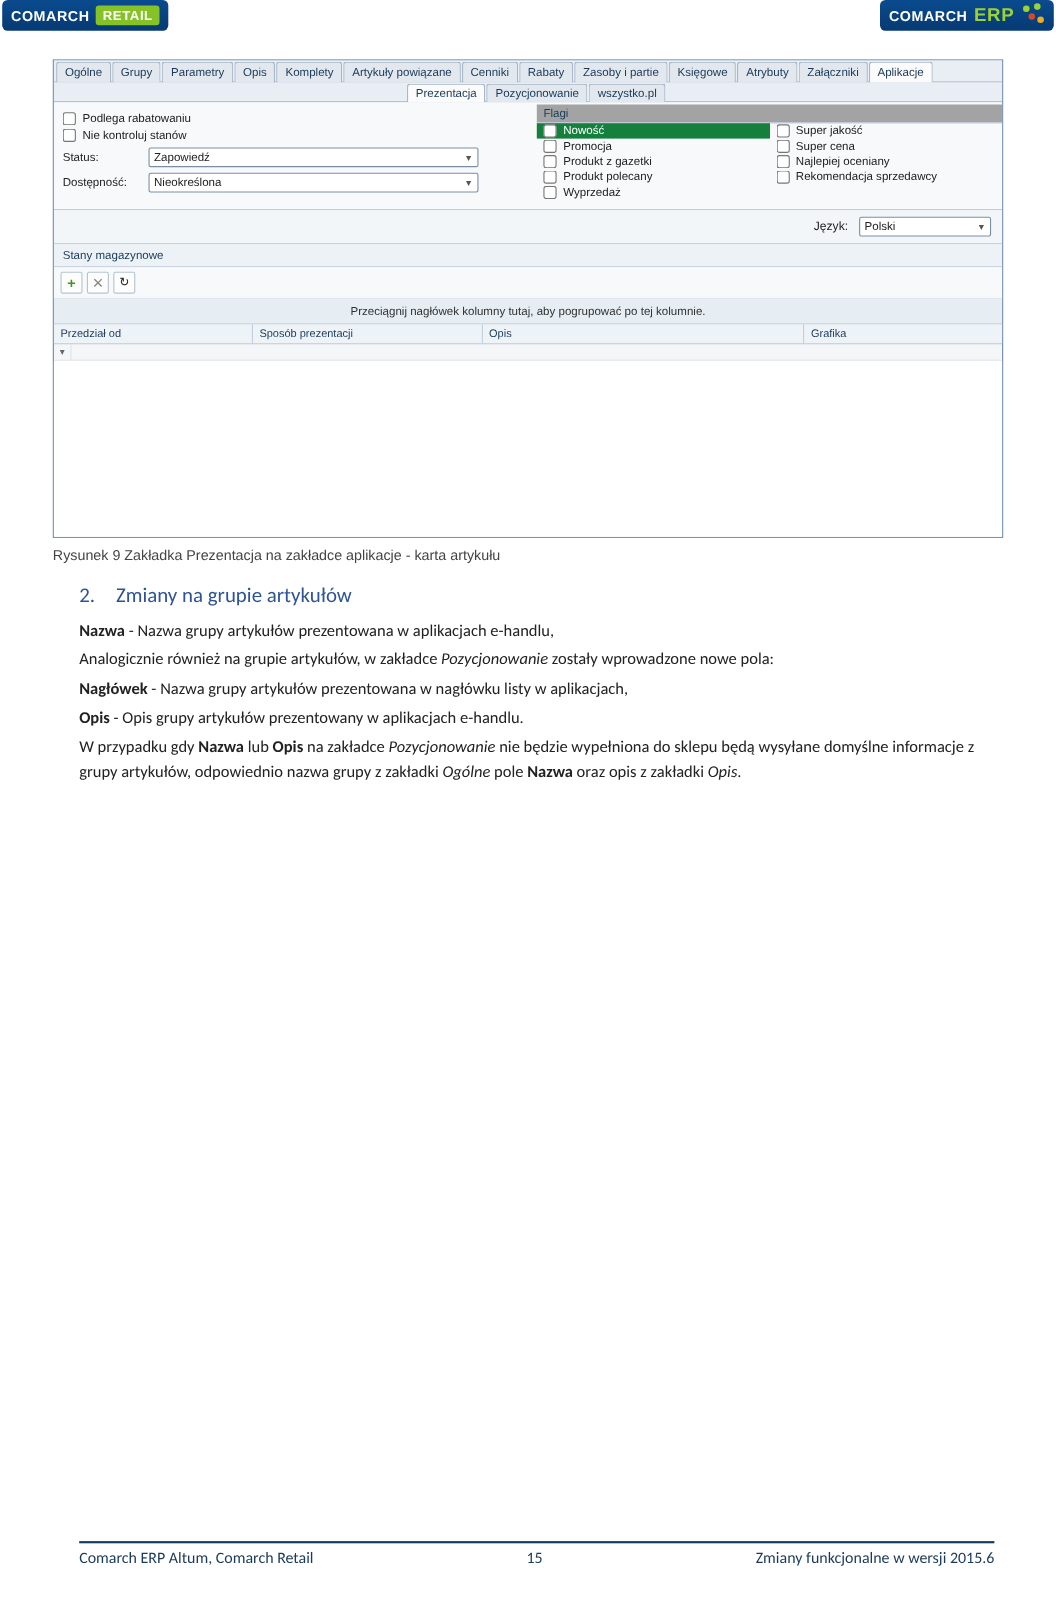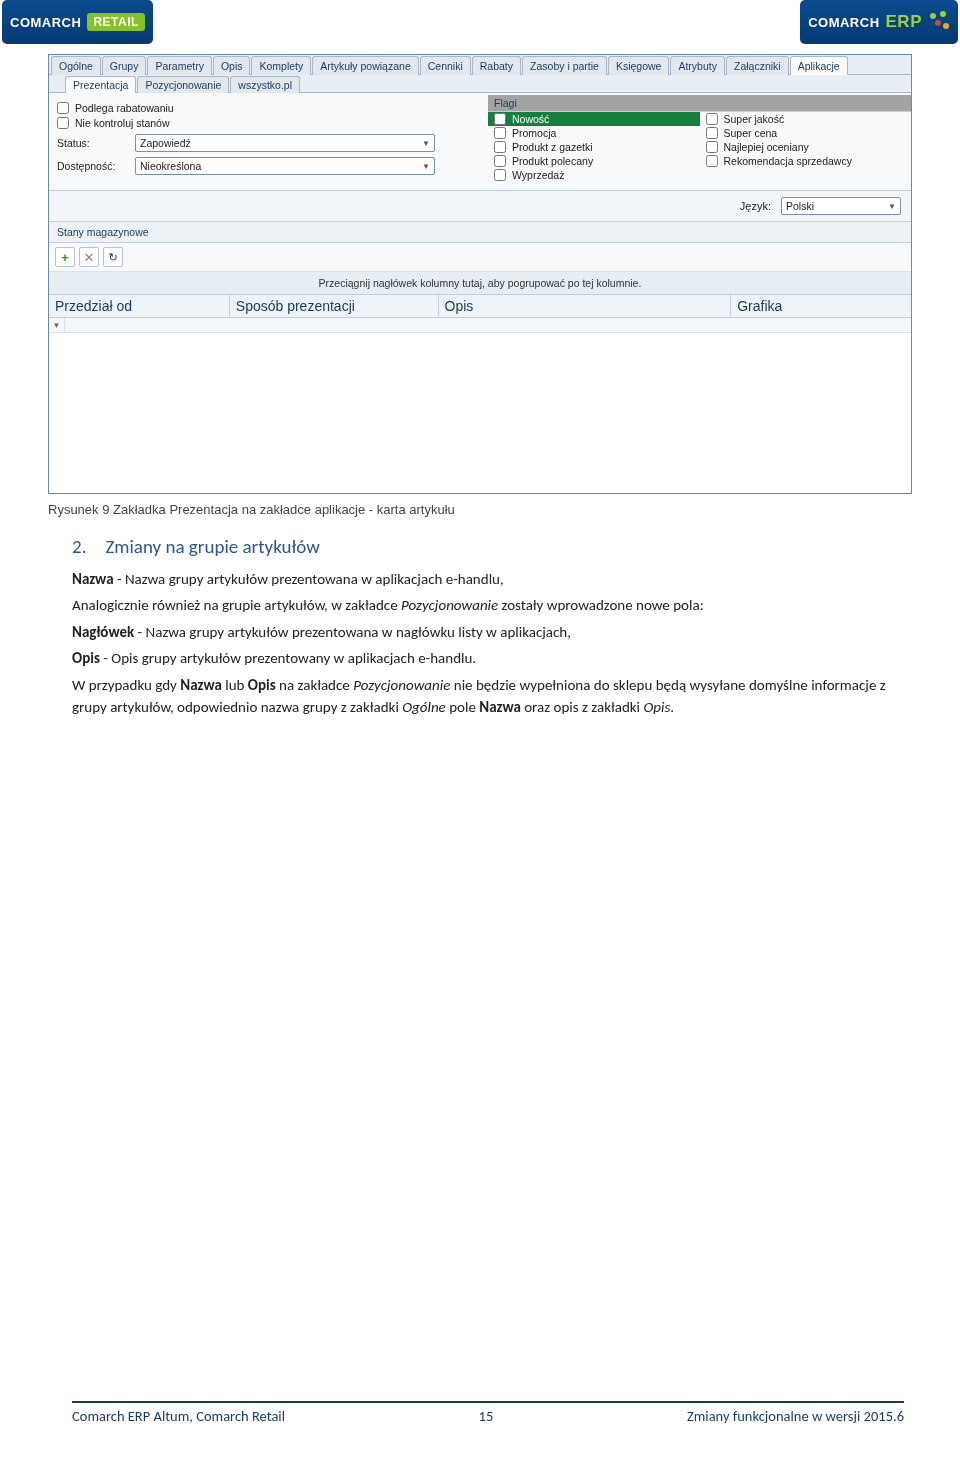--- a/index.html
+++ b/index.html
@@ -6,21 +6,21 @@
   body {
     width: 960px;
     height: 1465px;
     background: #fff;
     font-family: "Segoe UI", Tahoma, Arial, sans-serif;
     position: relative;
   }
   
   .brandbar { height: 34px; display: flex; justify-content: space-between; padding: 0 2px; }
   .brand-left, .brand-right {
-    display: flex; align-items: center; height: 44px; border-radius: 5px;
+    display: flex; align-items: center; height: 28px; border-radius: 5px;
     font-family: "Segoe UI", Arial, sans-serif; color: #fff;
     font-size: 13px; letter-spacing: 0.5px; padding: 0 8px;
     background: linear-gradient(#0a4b8e, #063a73);
   }
   .brand-left .accent {
     background: #85c226; color: #fff; border-radius: 3px; padding: 2px 6px;
     margin-left: 6px; font-weight: 600; font-size: 12px;
   }
   .brand-right .accent {
     font-size: 17px; font-weight: 700; margin-left: 6px;
@@ -46,21 +46,21 @@
     background: #e8eef4; border-bottom: 1px solid #a8b8c8;
     padding-left: 2px; gap: 0;
   }
   .tab {
     padding: 3px 7px; border: 1px solid #a8b8c8; border-bottom: none;
     background: #e2e8ee; font-size: 10.5px; color: #1a3a5a;
     border-radius: 3px 3px 0 0; margin-right: 1px; cursor: default;
     position: relative; top: 1px;
   }
   .tab.active { background: #fbfbfb; z-index: 2; }
-  .subtabs { height: 18px; padding-left: 16px; }
+  .subtabs { height: 18px; padding-left: 16px; justify-content: center; }
   .subtabs .tab { font-size: 10.5px; padding: 2px 7px; }
 
   .panel-body {
     display: flex; gap: 0; background: #f7f9fb;
   }
   .col-left { flex: 1; padding: 6px 8px 10px 8px; }
   .col-right { flex: 1; padding: 2px 0 0 0; }
 
   .chk { display: flex; align-items: center; gap: 6px; margin: 3px 0; font-size: 10.5px; }
   .chk input { width: 12px; height: 12px; }
@@ -115,21 +115,21 @@
   .tbtn.refresh { font-size: 11px; }
 
   .grid-hint {
     text-align: center; font-size: 10.5px; color: #333;
     background: #e6edf3; padding: 5px 0; border-bottom: 1px solid #c2cedb;
   }
   .grid-head {
     display: flex; background: #eef3f8; border-bottom: 1px solid #c2cedb;
   }
   .grid-head > div {
-    padding: 3px 6px; font-size: 14px; color: #1a3a5a;
+    padding: 3px 6px; font-size: 10px; color: #1a3a5a;
     border-right: 1px solid #c2cedb;
   }
   .gh-1 { flex: 1.2; } .gh-2 { flex: 1.4; } .gh-3 { flex: 2; } .gh-4 { flex: 1.2; border-right: none !important; }
   .grid-body { height: 160px; background: #fff; }
   .grid-filter-icon { width: 16px; text-align: center; font-size: 9px; color: #666; border-right: 1px solid #dbe3ea; padding: 2px 0;}
   .grid-filter-row { display:flex; border-bottom:1px solid #dbe3ea;}
 
   
   .caption { font-size: 13px; color: #444; margin: 8px 0 0 48px; }
   .doc {

